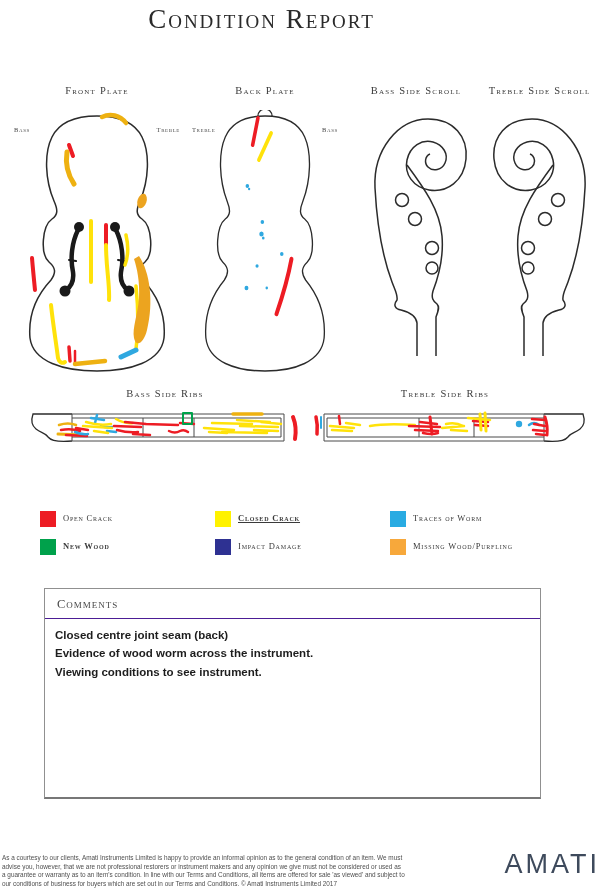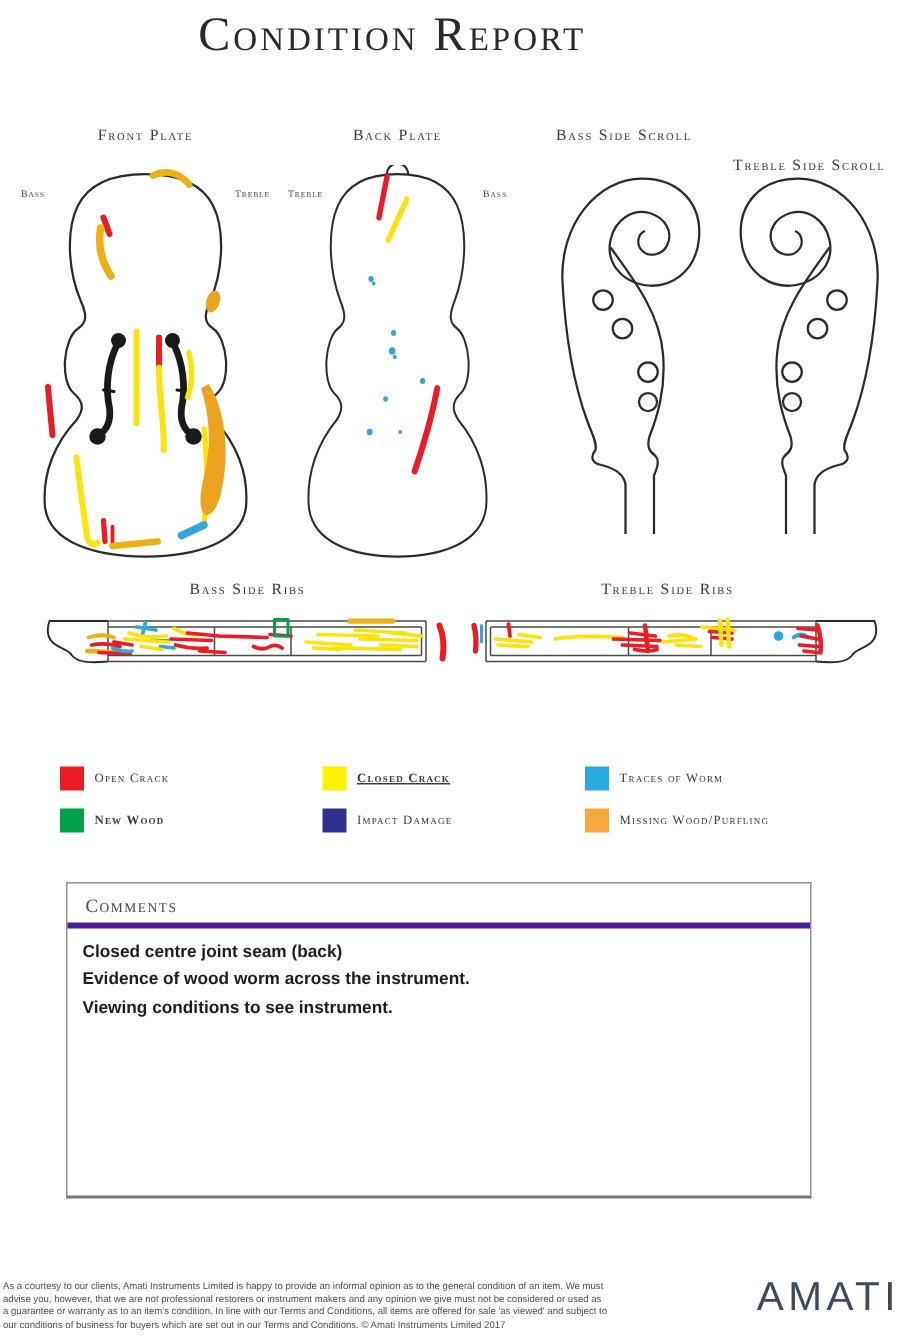--- a/index.html
+++ b/index.html
@@ -1,27 +1,27 @@
 <!DOCTYPE html>
 <html><head>
 <meta charset="utf-8">
 <style>
   * { margin:0; padding:0; box-sizing:border-box; }
   html,body { width:600px; height:890px; background:#ffffff; font-family:"Liberation Serif", serif; }
   .page { position:relative; width:600px; height:890px; overflow:hidden; background:#fff; }
 
   .title { position:absolute; top:4px; left:0; width:523px; text-align:center;
-           font-size:32px; font-variant:small-caps; letter-spacing:2px; color:#2a2a2a; }
+           font-size:27px; font-variant:small-caps; letter-spacing:2px; color:#2a2a2a; }
 
   .sec-header { position:absolute; font-size:10.5px; font-variant:small-caps; letter-spacing:1.2px;
                 color:#3b3b3b; text-align:center; white-space:nowrap; }
   .h-front  { top:85px; left:12px;  width:170px; }
   .h-back   { top:85px; left:190px; width:150px; }
   .h-bscroll{ top:85px; left:355px; width:122px; }
-  .h-tscroll{ top:85px; left:479px; width:121px;margin-top:20px; }
+  .h-tscroll{ top:85px; left:479px; width:121px; }
   .h-bribs  { top:388px; left:30px;  width:270px; }
   .h-tribs  { top:388px; left:310px; width:270px; }
 
   .plate-wrap { position:absolute; }
   .w-front  { top:110px; left:12px;  width:170px; height:267px; }
   .w-back   { top:110px; left:190px; width:150px; height:267px; }
   .w-bscroll{ top:108px; left:362px; width:112px; height:248px; }
   .w-tscroll{ top:108px; left:486px; width:112px; height:248px; }
   .w-bribs  { top:404px; left:28px;  width:276px; height:48px; }
   .w-tribs  { top:404px; left:312px; width:276px; height:48px; }
@@ -34,21 +34,21 @@
   .legend { position:absolute; top:0; left:0; }
   .legend-item { position:absolute; height:16px; }
   .legend-item .sw { position:absolute; left:0; top:0; width:16px; height:16px; }
   .legend-item .lb { position:absolute; left:23px; top:2px; font-size:8.5px; font-variant:small-caps;
                      letter-spacing:0.8px; color:#3a3a3a; white-space:nowrap; }
   .li-0 { left:40px;  top:511px; } .li-1 { left:215px; top:511px; } .li-2 { left:390px; top:511px; }
   .li-3 { left:40px;  top:539px; } .li-4 { left:215px; top:539px; } .li-5 { left:390px; top:539px; }
 
   .comments { position:absolute; left:44px; top:588px; width:497px; height:211px;
               border:1px solid #909090; border-bottom:2px solid #777; }
-  .comments-header { height:30px; border-bottom:4px solid #4c1d95; padding:8px 0 0 12px;
+  .comments-header { height:30px; border-bottom:1px solid #4c1d95; padding:8px 0 0 12px;
                      font-size:12.5px; font-variant:small-caps; letter-spacing:1px; color:#474747; }
   .comments-body { padding:7px 10px; font-family:"Liberation Sans", sans-serif;
                    font-size:11.5px; font-weight:bold; color:#1d1d1d; line-height:1.6; }
 
   .disclaimer { position:absolute; left:2px; top:854px; width:472px;
                 font-family:"Liberation Sans", sans-serif; font-size:6.4px; line-height:8.6px; color:#4f4f4f; }
   .brand { position:absolute; left:492px; top:849px; width:108px; text-align:right;
            font-family:"Liberation Sans", sans-serif; font-weight:300; font-size:27px;
            letter-spacing:3px; color:#3e4a5c; }
 

